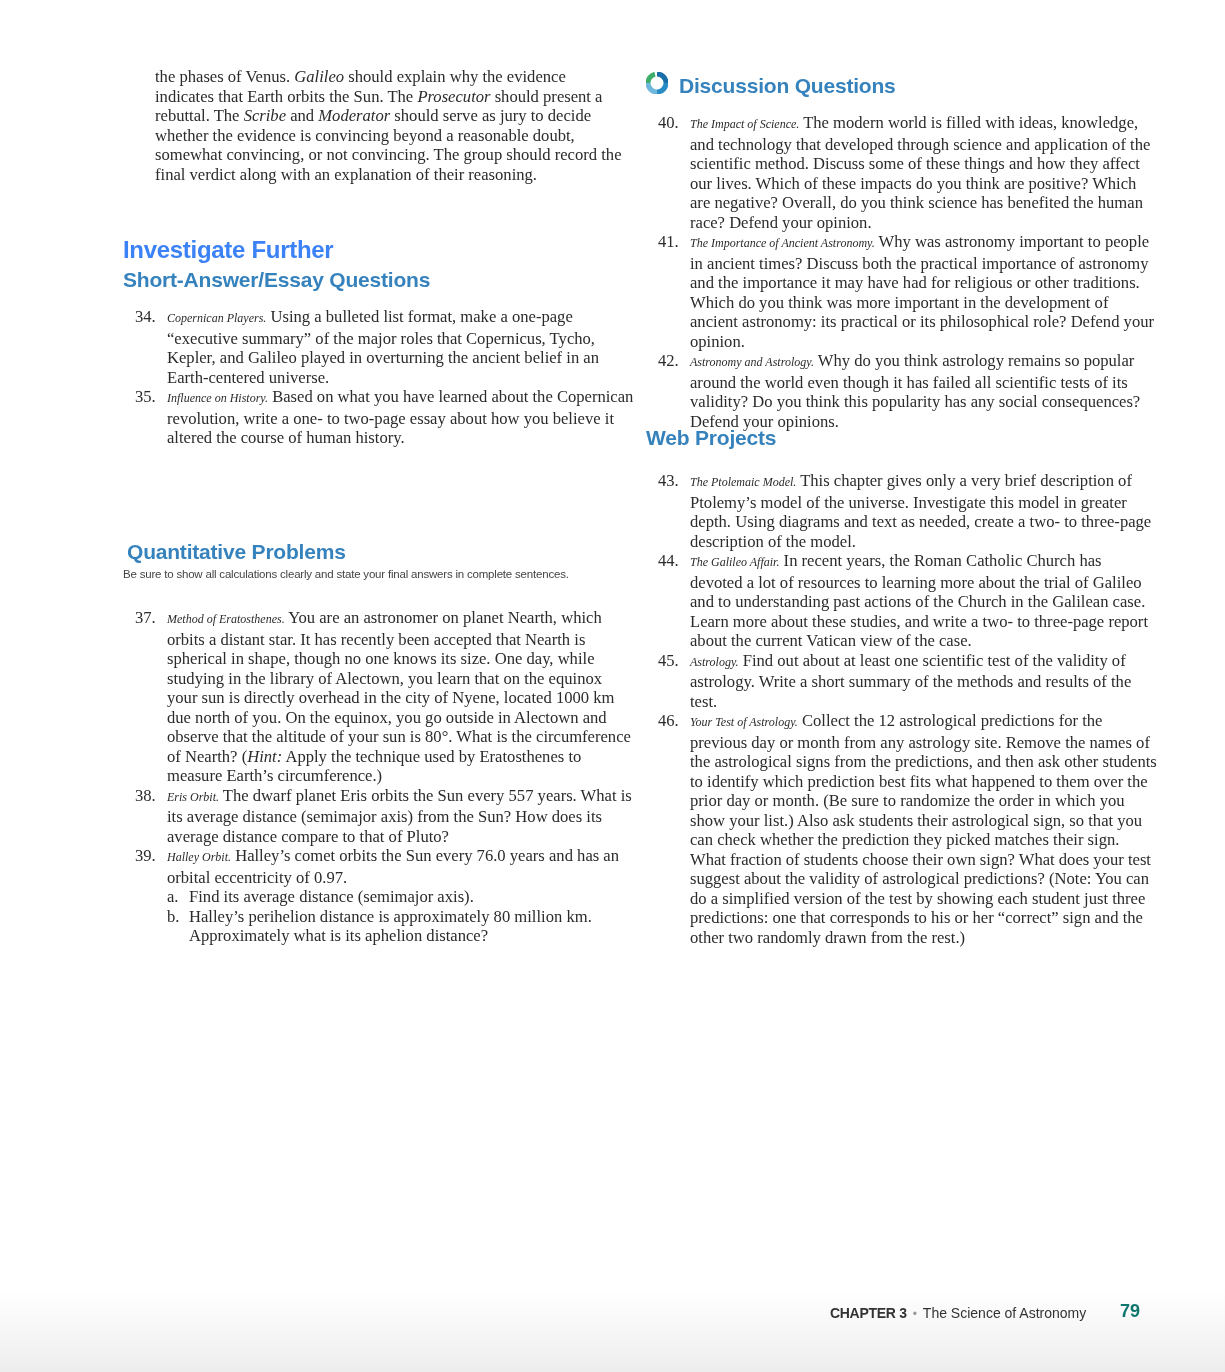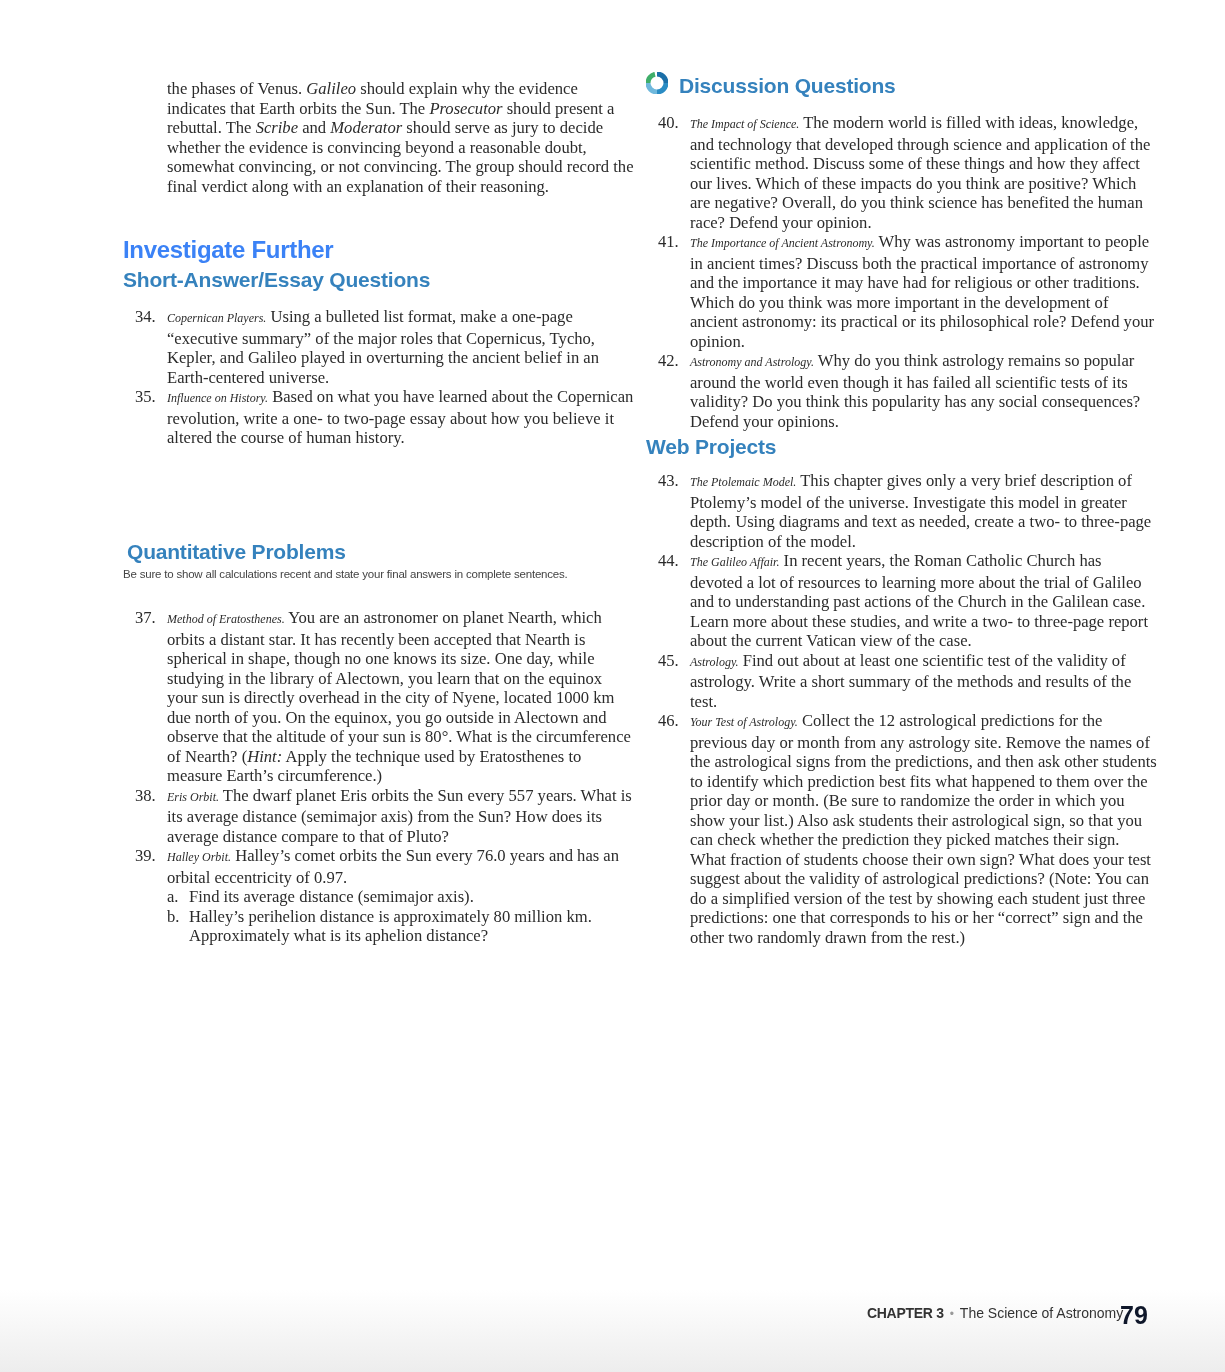--- a/index.html
+++ b/index.html
@@ -19,42 +19,42 @@
   .note { position: absolute; font-family: "Liberation Sans", sans-serif; font-size: 11.5px; color: #444; letter-spacing: -0.2px; }
   .qlist { position: absolute; left: 0; width: 500px; margin: 12px; padding: 0; list-style: none; }
   .q { position: relative; padding-left: 32px; margin: 0; }
   .q .num { position: absolute; left: 0; top: 0; }
   .q .title { font-style: italic; font-size: 12px; }
   .sub { list-style: none; margin: 0; padding: 0; }
   .sub li { position: relative; padding-left: 22px; }
   .sub li .let { position: absolute; left: 0; }
   .icon-disc { position: absolute; left: 0; top: 72px; width: 22px; height: 22px; }
   .footer { position: absolute; top: 1305px; left: 830px; font-family: "Liberation Sans", sans-serif; font-size: 14px; color: #333; white-space: nowrap; }
-  .footer .chap { font-weight: bold; letter-spacing: -0.3px; margin-left: 37px; }
+  .footer .chap { font-weight: bold; letter-spacing: -0.3px; }
   .footer .dot { color: #999; margin: 0 6px; font-size: 12px; }
-  .footer .pnum { position: absolute; left: 290px; top: -4px; font-weight: bold; font-size: 25px; color: #0f172a; }
+  .footer .pnum { position: absolute; left: 290px; top: -4px; font-weight: bold; font-size: 18px; color: #0f766e; }
 </style>
 </head>
 <body>
 
 <div class="col col-left">
-  <p class="para-cont body-text" style="margin:12px;">
+  <p class="para-cont body-text" style="margin:0;">
     <span>the phases of Venus. </span><em>Galileo</em><span> should explain why the evidence indicates that Earth orbits the Sun. The </span><em>Prosecutor</em><span> should present a rebuttal. The </span><em>Scribe</em><span> and </span><em>Moderator</em><span> should serve as jury to decide whether the evidence is convincing beyond a reasonable doubt, somewhat convincing, or not convincing. The group should record the final verdict along with an explanation of their reasoning.</span>
   </p>
 
   <div class="h1" style="top:236px; left:0;">Investigate Further</div>
   <div class="h2" style="top:268px; left:0;">Short-Answer/Essay Questions</div>
 
   <ol class="qlist body-text" style="top:295px;">
     <li class="q"><span class="num">34.</span><span class="title">Copernican Players.</span><span> Using a bulleted list format, make a one-page “executive summary” of the major roles that Copernicus, Tycho, Kepler, and Galileo played in overturning the ancient belief in an Earth-centered universe.</span></li>
     <li class="q"><span class="num">35.</span><span class="title">Influence on History.</span><span> Based on what you have learned about the Copernican revolution, write a one- to two-page essay about how you believe it altered the course of human history.</span></li>
   </ol>
 
   <div class="h2" style="top:540px; left:4px;">Quantitative Problems</div>
-  <div class="note" style="top:568px; left:0;">Be sure to show all calculations recent and state your final answers in complete sentences.</div>
+  <div class="note" style="top:568px; left:0;">Be sure to show all calculations clearly and state your final answers in complete sentences.</div>
 
   <ol class="qlist body-text" style="top:596px;">
     <li class="q"><span class="num">37.</span><span class="title">Method of Eratosthenes.</span><span> You are an astronomer on planet Nearth, which orbits a distant star. It has recently been accepted that Nearth is spherical in shape, though no one knows its size. One day, while studying in the library of Alectown, you learn that on the equinox your sun is directly overhead in the city of Nyene, located 1000 km due north of you. On the equinox, you go outside in Alectown and observe that the altitude of your sun is 80°. What is the circumference of Nearth? (</span><em>Hint:</em><span> Apply the technique used by Eratosthenes to measure Earth’s circumference.)</span></li>
     <li class="q"><span class="num">38.</span><span class="title">Eris Orbit.</span><span> The dwarf planet Eris orbits the Sun every 557 years. What is its average distance (semimajor axis) from the Sun? How does its average distance compare to that of Pluto?</span></li>
     <li class="q"><span class="num">39.</span><span class="title">Halley Orbit.</span><span> Halley’s comet orbits the Sun every 76.0 years and has an orbital eccentricity of 0.97.</span>
       <ul class="sub">
         <li><span class="let">a.</span><span>Find its average distance (semimajor axis).</span></li>
         <li><span class="let">b.</span><span>Halley’s perihelion distance is approximately 80 million km. Approximately what is its aphelion distance?</span></li>
       </ul>
     </li>
@@ -69,21 +69,21 @@
     <path d="M2 11 A9 9 0 0 1 9 2.3" stroke="#3fae6a" stroke-width="5" fill="none"></path>
   </svg>
   <div class="h2" style="top:74px; left:33px;">Discussion Questions</div>
 
   <ol class="qlist body-text" style="top:101px;">
     <li class="q"><span class="num">40.</span><span class="title">The Impact of Science.</span><span> The modern world is filled with ideas, knowledge, and technology that developed through science and application of the scientific method. Discuss some of these things and how they affect our lives. Which of these impacts do you think are positive? Which are negative? Overall, do you think science has benefited the human race? Defend your opinion.</span></li>
     <li class="q"><span class="num">41.</span><span class="title">The Importance of Ancient Astronomy.</span><span> Why was astronomy important to people in ancient times? Discuss both the practical importance of astronomy and the importance it may have had for religious or other traditions. Which do you think was more important in the development of ancient astronomy: its practical or its philosophical role? Defend your opinion.</span></li>
     <li class="q"><span class="num">42.</span><span class="title">Astronomy and Astrology.</span><span> Why do you think astrology remains so popular around the world even though it has failed all scientific tests of its validity? Do you think this popularity has any social consequences? Defend your opinions.</span></li>
   </ol>
 
-  <div class="h2" style="top:435px; left:0;">Web Projects</div>
+  <div class="h2" style="top:426px; left:0;">Web Projects</div>
 
   <ol class="qlist body-text" style="top:459px;">
     <li class="q"><span class="num">43.</span><span class="title">The Ptolemaic Model.</span><span> This chapter gives only a very brief description of Ptolemy’s model of the universe. Investigate this model in greater depth. Using diagrams and text as needed, create a two- to three-page description of the model.</span></li>
     <li class="q"><span class="num">44.</span><span class="title">The Galileo Affair.</span><span> In recent years, the Roman Catholic Church has devoted a lot of resources to learning more about the trial of Galileo and to understanding past actions of the Church in the Galilean case. Learn more about these studies, and write a two- to three-page report about the current Vatican view of the case.</span></li>
     <li class="q"><span class="num">45.</span><span class="title">Astrology.</span><span> Find out about at least one scientific test of the validity of astrology. Write a short summary of the methods and results of the test.</span></li>
     <li class="q"><span class="num">46.</span><span class="title">Your Test of Astrology.</span><span> Collect the 12 astrological predictions for the previous day or month from any astrology site. Remove the names of the astrological signs from the predictions, and then ask other students to identify which prediction best fits what happened to them over the prior day or month. (Be sure to randomize the order in which you show your list.) Also ask students their astrological sign, so that you can check whether the prediction they picked matches their sign. What fraction of students choose their own sign? What does your test suggest about the validity of astrological predictions? (Note: You can do a simplified version of the test by showing each student just three predictions: one that corresponds to his or her “correct” sign and the other two randomly drawn from the rest.)</span></li>
   </ol>
 </div>
 
 <div class="footer">

